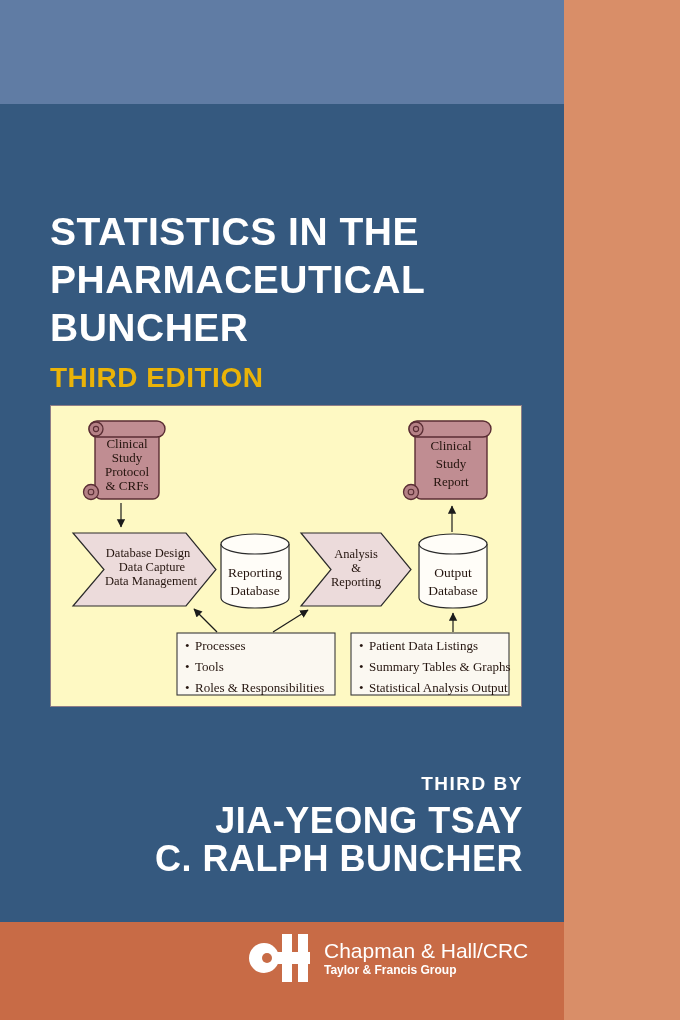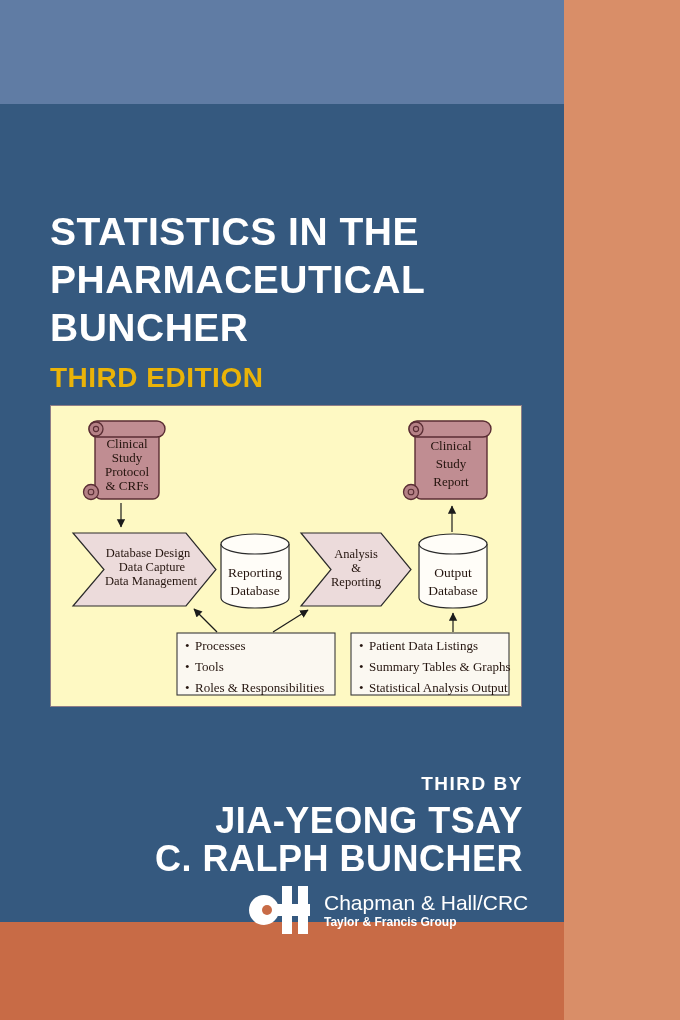--- a/index.html
+++ b/index.html
@@ -20,21 +20,21 @@
     position:absolute;left:50px;top:405px;width:472px;height:302px;
     background:#fef9c3;border:1px solid #8E7E88;box-sizing:border-box;
   }
   .figure-panel svg{display:block;width:100%;height:100%;}
   .dtxt{font-family:"Liberation Serif",serif;fill:#24140E;}
 
   .editors-block{position:absolute;right:157px;top:773px;text-align:right;color:#ffffff;}
   .edited-by{font-size:19px;font-weight:600;letter-spacing:1.5px;margin-bottom:7px;}
   .editor-name{font-size:36px;font-weight:700;line-height:38px;letter-spacing:0.5px;white-space:nowrap;}
 
-  .publisher{position:absolute;left:248px;top:886px;display:flex;align-items:center;color:#ffffff;justify-content:center;}
+  .publisher{position:absolute;left:248px;top:934px;display:flex;align-items:center;color:#ffffff;justify-content:center;}
   .pub-mark{width:66px;height:48px;margin-right:10px;flex:0 0 auto;}
   .pub-name{font-size:21px;font-weight:400;line-height:25px;white-space:nowrap;}
   .pub-group{font-size:12px;font-weight:700;line-height:15px;white-space:nowrap;}
 </style>
 </head>
 <body>
 
 <div class="cover">
   <div class="band-top"></div>
   <div class="strip-right"></div>

